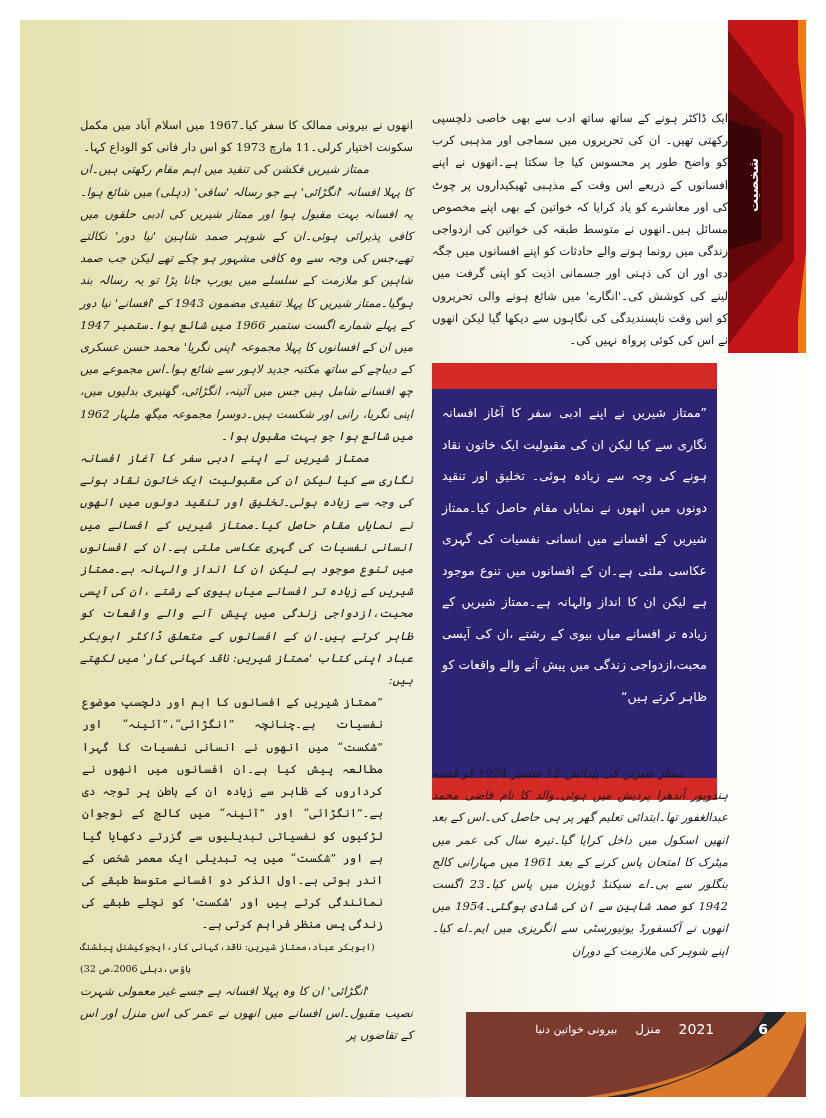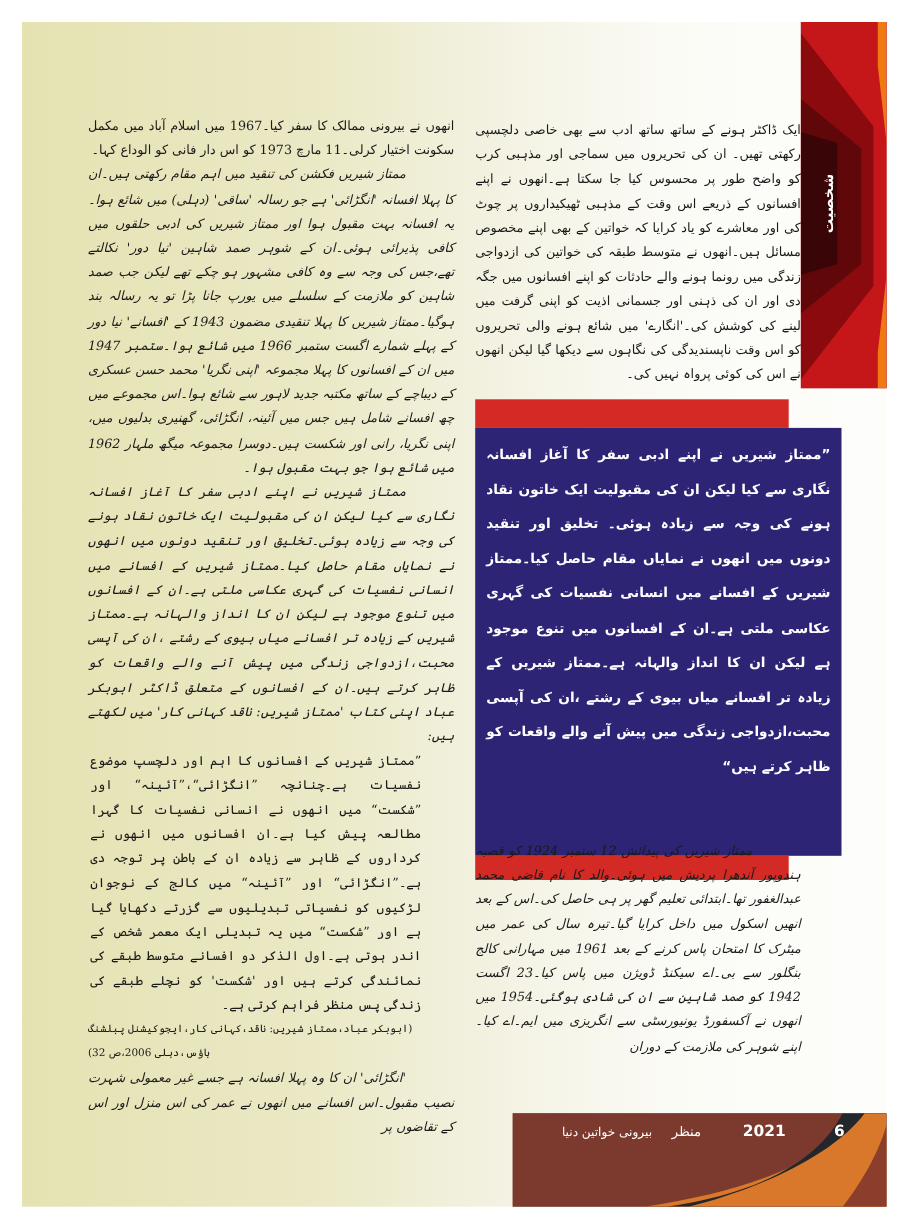--- a/index.html
+++ b/index.html
@@ -7,55 +7,55 @@
   .page {
     position:absolute; left:20px; top:20px; width:786px; height:1077px;
     background: linear-gradient(to right, #e5e2b2 0%, #ebe9c6 35%, #f3f2e2 55%, #fbfbf6 75%, #fdfdfb 100%);
   }
   .col {
     position:absolute; direction:rtl; text-align:justify; color:#1a1a1a;
     font-family:"DejaVu Serif", serif; font-size:11.6px; line-height:22.2px;
   }
   .col p { margin:0; text-indent:0; }
   .col p.indent { text-indent:44px;font-style:italic; }
-  .col-left { left:80px; top:103px; width:333px; }
+  .col-left { left:80px; top:114px; width:333px; }
   .col-right-top { left:432px; top:107px; width:296px; }
   .col-right-bottom { left:432px; top:762px; width:296px; }
   .quote-inline { padding-right:30px; padding-left:2px; }
   .citation { font-size:9.5px; text-align:left; direction:rtl; margin:2px 0 0 0; }
 
   .banner {
     position:absolute; left:728px; top:20px; width:78px; height:333px; overflow:hidden;
     background:#b40f14;
   }
   .banner-title {
     position:absolute; left:746px; top:140px; width:22px; height:90px;
     color:#ffffff; font-weight:bold; font-size:13px; writing-mode:vertical-rl;
     transform:rotate(180deg); text-align:center; direction:rtl;
     font-family:"DejaVu Sans", sans-serif;
   }
 
   .quote-top-bar { position:absolute; left:432px; top:363px; width:285px; height:26px; background:#d42a25; }
   .quote-box {
-    position:absolute; left:432px; top:389px; width:333px; height:389px; background:#2d2475;
+    position:absolute; left:432px; top:389px; width:285px; height:389px; background:#2d2475;
     color:#ffffff; direction:rtl; text-align:justify; box-sizing:border-box; padding:8px 10px 6px 10px;
-    font-family:"DejaVu Sans", sans-serif; font-weight:bold; font-size:12.4px; line-height:31.5px;
+    font-family:"DejaVu Sans", sans-serif; font-weight:normal; font-size:12.4px; line-height:31.5px;
   }
   .quote-bottom-bar { position:absolute; left:432px; top:778px; width:285px; height:22px; background:#d42a25; }
 
   .footer {
     position:absolute; left:466px; top:1012px; width:340px; height:85px; overflow:hidden;
     background:#7b3a2d;
   }
   .footer-text {
     position:absolute; left:470px; top:1014px; width:320px; height:30px; direction:rtl;
     display:flex; align-items:center; color:#ffffff; font-family:"DejaVu Sans", sans-serif;
   }
   .footer-text .pg { font-weight:bold; font-size:14px; margin-left:44px; margin-right:22px; }
-  .footer-text .yr { font-weight:bold; font-size:14px; margin-left:38px; }
+  .footer-text .yr { font-weight:normal; font-size:14px; margin-left:18px; }
   .footer-text .mo { font-size:12px; margin-left:18px; font-family:"DejaVu Serif", serif; }
   .footer-text .mag { font-size:11px; font-family:"DejaVu Serif", serif; }
 </style>
 </head>
 <body>
 
 <div class="page"></div>
 
 <div class="banner">
   <svg width="78" height="333" viewBox="0 0 78 333">
@@ -94,15 +94,15 @@
   <svg width="340" height="85" viewBox="0 0 340 85">
     <rect x="0" y="0" width="340" height="85" fill="#7b3a2d"></rect>
     <path d="M120,85 C220,70 290,40 320,0 L340,0 L340,85 Z" fill="#d9782b"></path>
     <path d="M140,85 C230,72 280,40 300,0 L320,0 C290,40 220,70 160,85 Z" fill="#23262b"></path>
     <path d="M300,85 C320,60 335,30 340,10 L340,85 Z" fill="#8b3e2c"></path>
   </svg>
 </div>
 <div class="footer-text">
   <span class="pg">6</span>
   <span class="yr">2021</span>
-  <span class="mo">منظر</span>
+  <span class="mo">منزل</span>
   <span class="mag">بیرونی خواتین دنیا</span>
 </div>
 
 </body></html>

